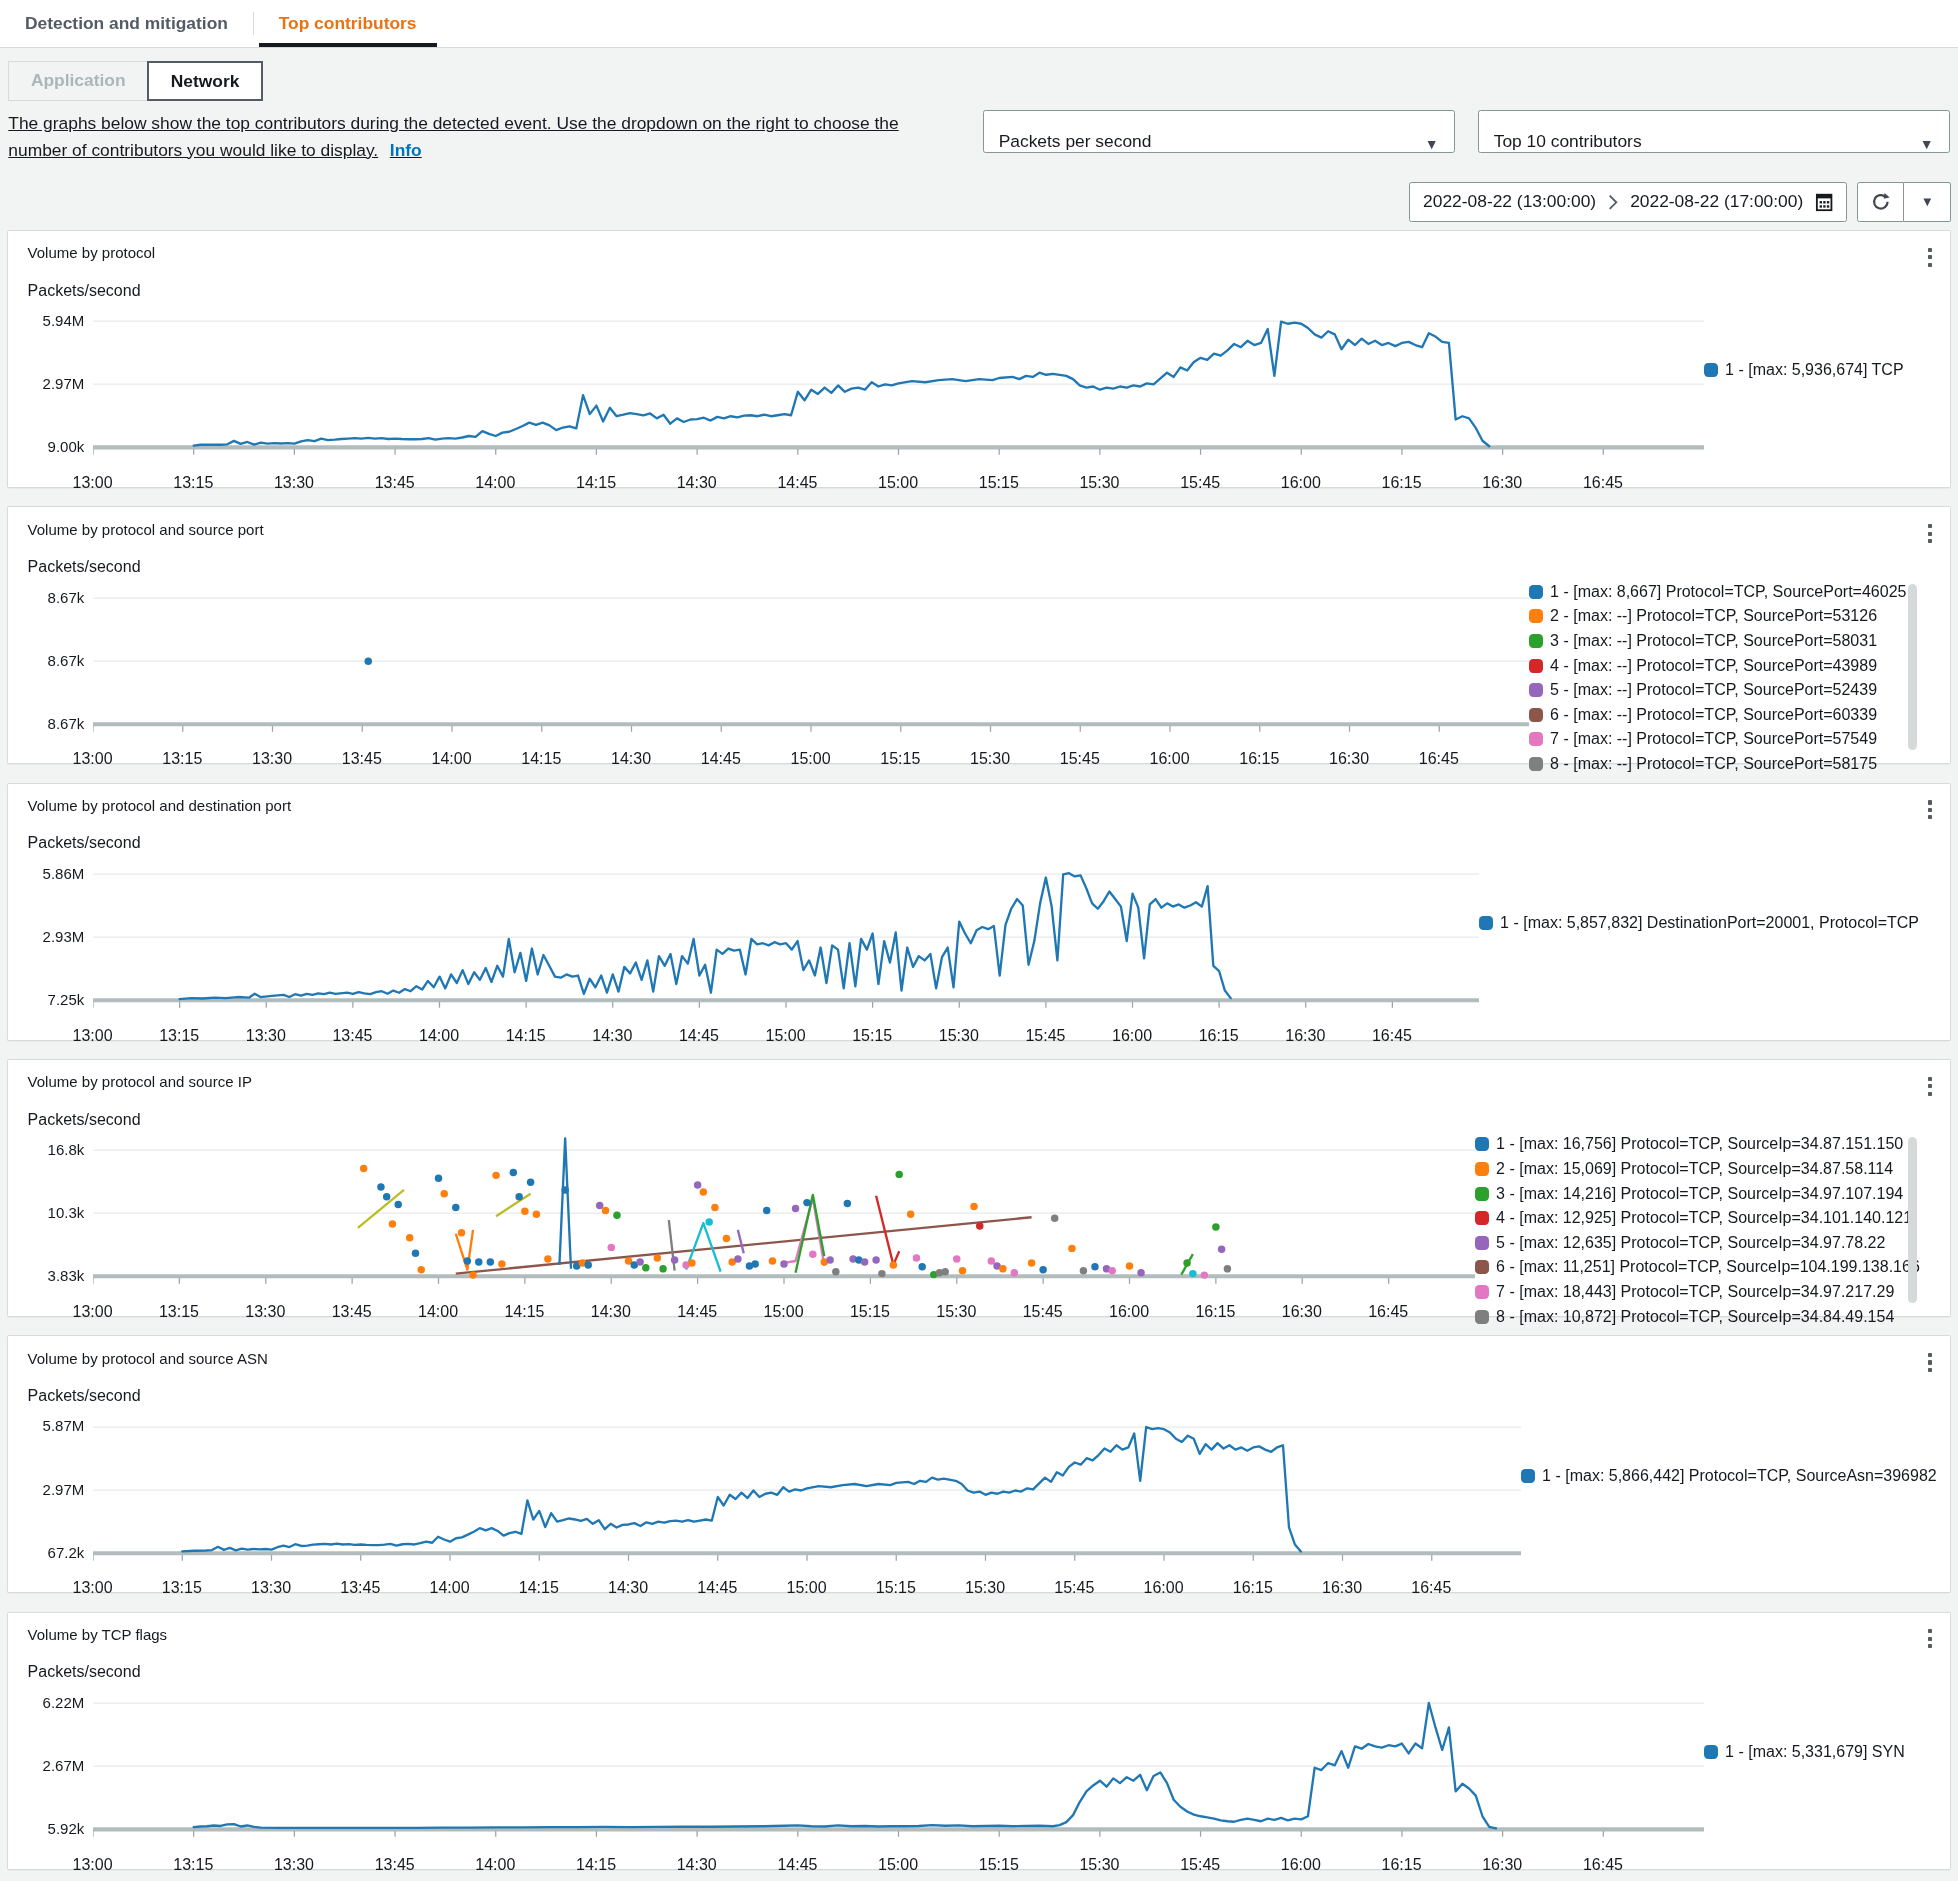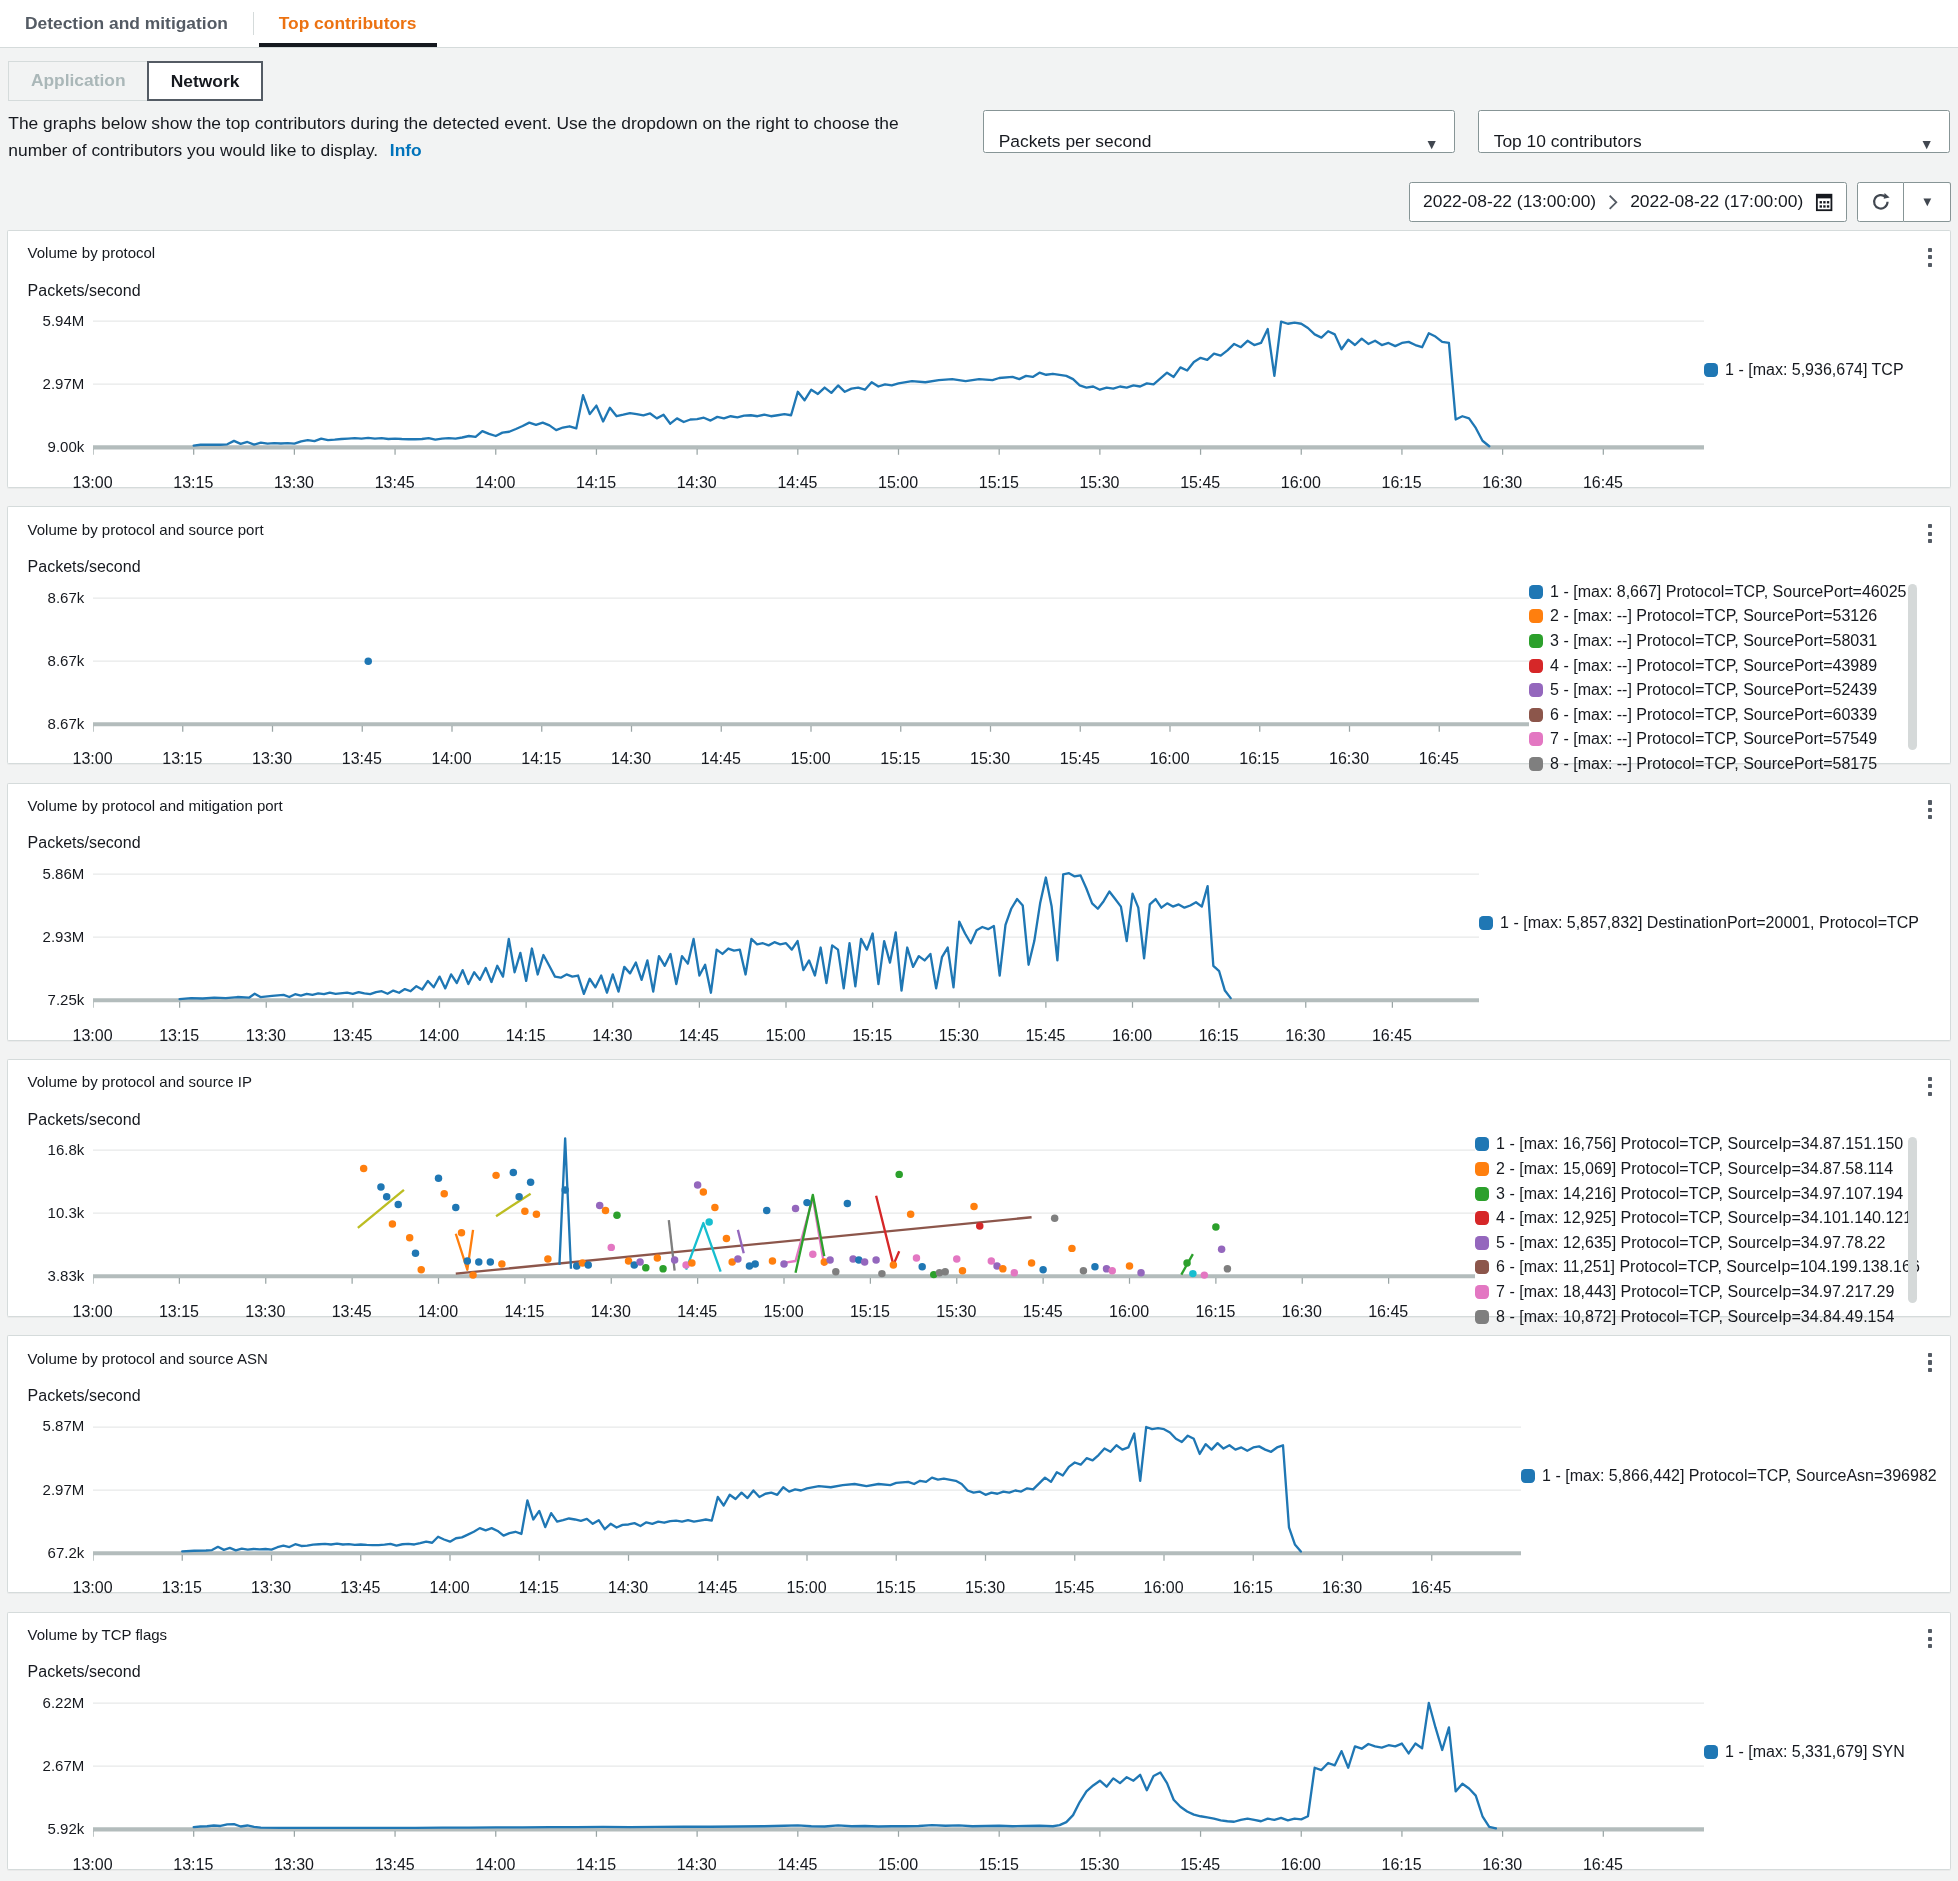--- a/index.html
+++ b/index.html
@@ -13,21 +13,21 @@
   .tab.active .underline { position:absolute; left:5px; right:5px; bottom:0; height:4.2px; background:#16191f; }
   .tab-sep { width:0.8px; background:#d5dbdb; margin:11.6px 0; }
 
   
   .controls { padding:13.3px 8.3px 0 8.3px; }
   .seg { display:inline-flex; }
   .seg-btn { font-size:17.4px; font-weight:bold; padding:7.5px 21.6px; border:0.8px solid #d5dbdb; }
   .seg-btn.disabled { color:#aab7b8; background:#f2f3f3; border-right:none; }
   .seg-btn.selected { color:#16191f; background:#fff; border:2.5px solid #545b64; }
   .controls-row { display:flex; align-items:flex-start; margin-top:8.3px; }
-  .desc { font-size:17.4px; line-height:1.55; max-width:918px; }
+  .desc { font-size:17.4px; line-height:1.55; max-width:918px;text-decoration:underline; }
   .info-link { color:#0073bb; font-weight:bold; text-decoration:none; margin-left:11.6px; cursor:pointer; }
   .selects { margin-left:auto; display:flex; gap:23px; }
   .select { width:472px; height:43px; background:#fff; border:0.8px solid #879596; border-radius:2.5px;
             display:flex; align-items:flex-end; padding:0 15px; font-size:17.4px; cursor:pointer; }
   .select .caret { margin-left:auto; color:#414750; font-size:14px; }
 
   
   .daterow { display:flex; justify-content:flex-end; align-items:center; padding:18.3px 6.6px 5px 0; gap:10px; }
   .datebox { height:40px; border:0.8px solid #879596; border-radius:2.5px; background:#fff;
              display:flex; align-items:center; gap:11.6px; padding:0 13.3px; font-size:17.4px; }
@@ -276,21 +276,21 @@
           <div class="legend-item">
             <span class="legend-marker" style="background: rgb(127, 127, 127);"></span>
             <span>8 - [max: --] Protocol=TCP, SourcePort=58175</span>
           </div>
           <div class="scroll-track"></div>
         </div>
       </div>
     </section>
     <section class="panel">
       <div class="panel-head">
-        <h2 class="panel-title">Volume by protocol and mitigation port</h2>
+        <h2 class="panel-title">Volume by protocol and destination port</h2>
         <div class="kebab">
           <i></i>
           <i></i>
           <i></i>
         </div>
       </div>
       <div class="ylabel">Packets/second</div>
       <div class="chart-row">
         <div class="yticks">
           <span style="top: 10.8px;">5.86M</span>

